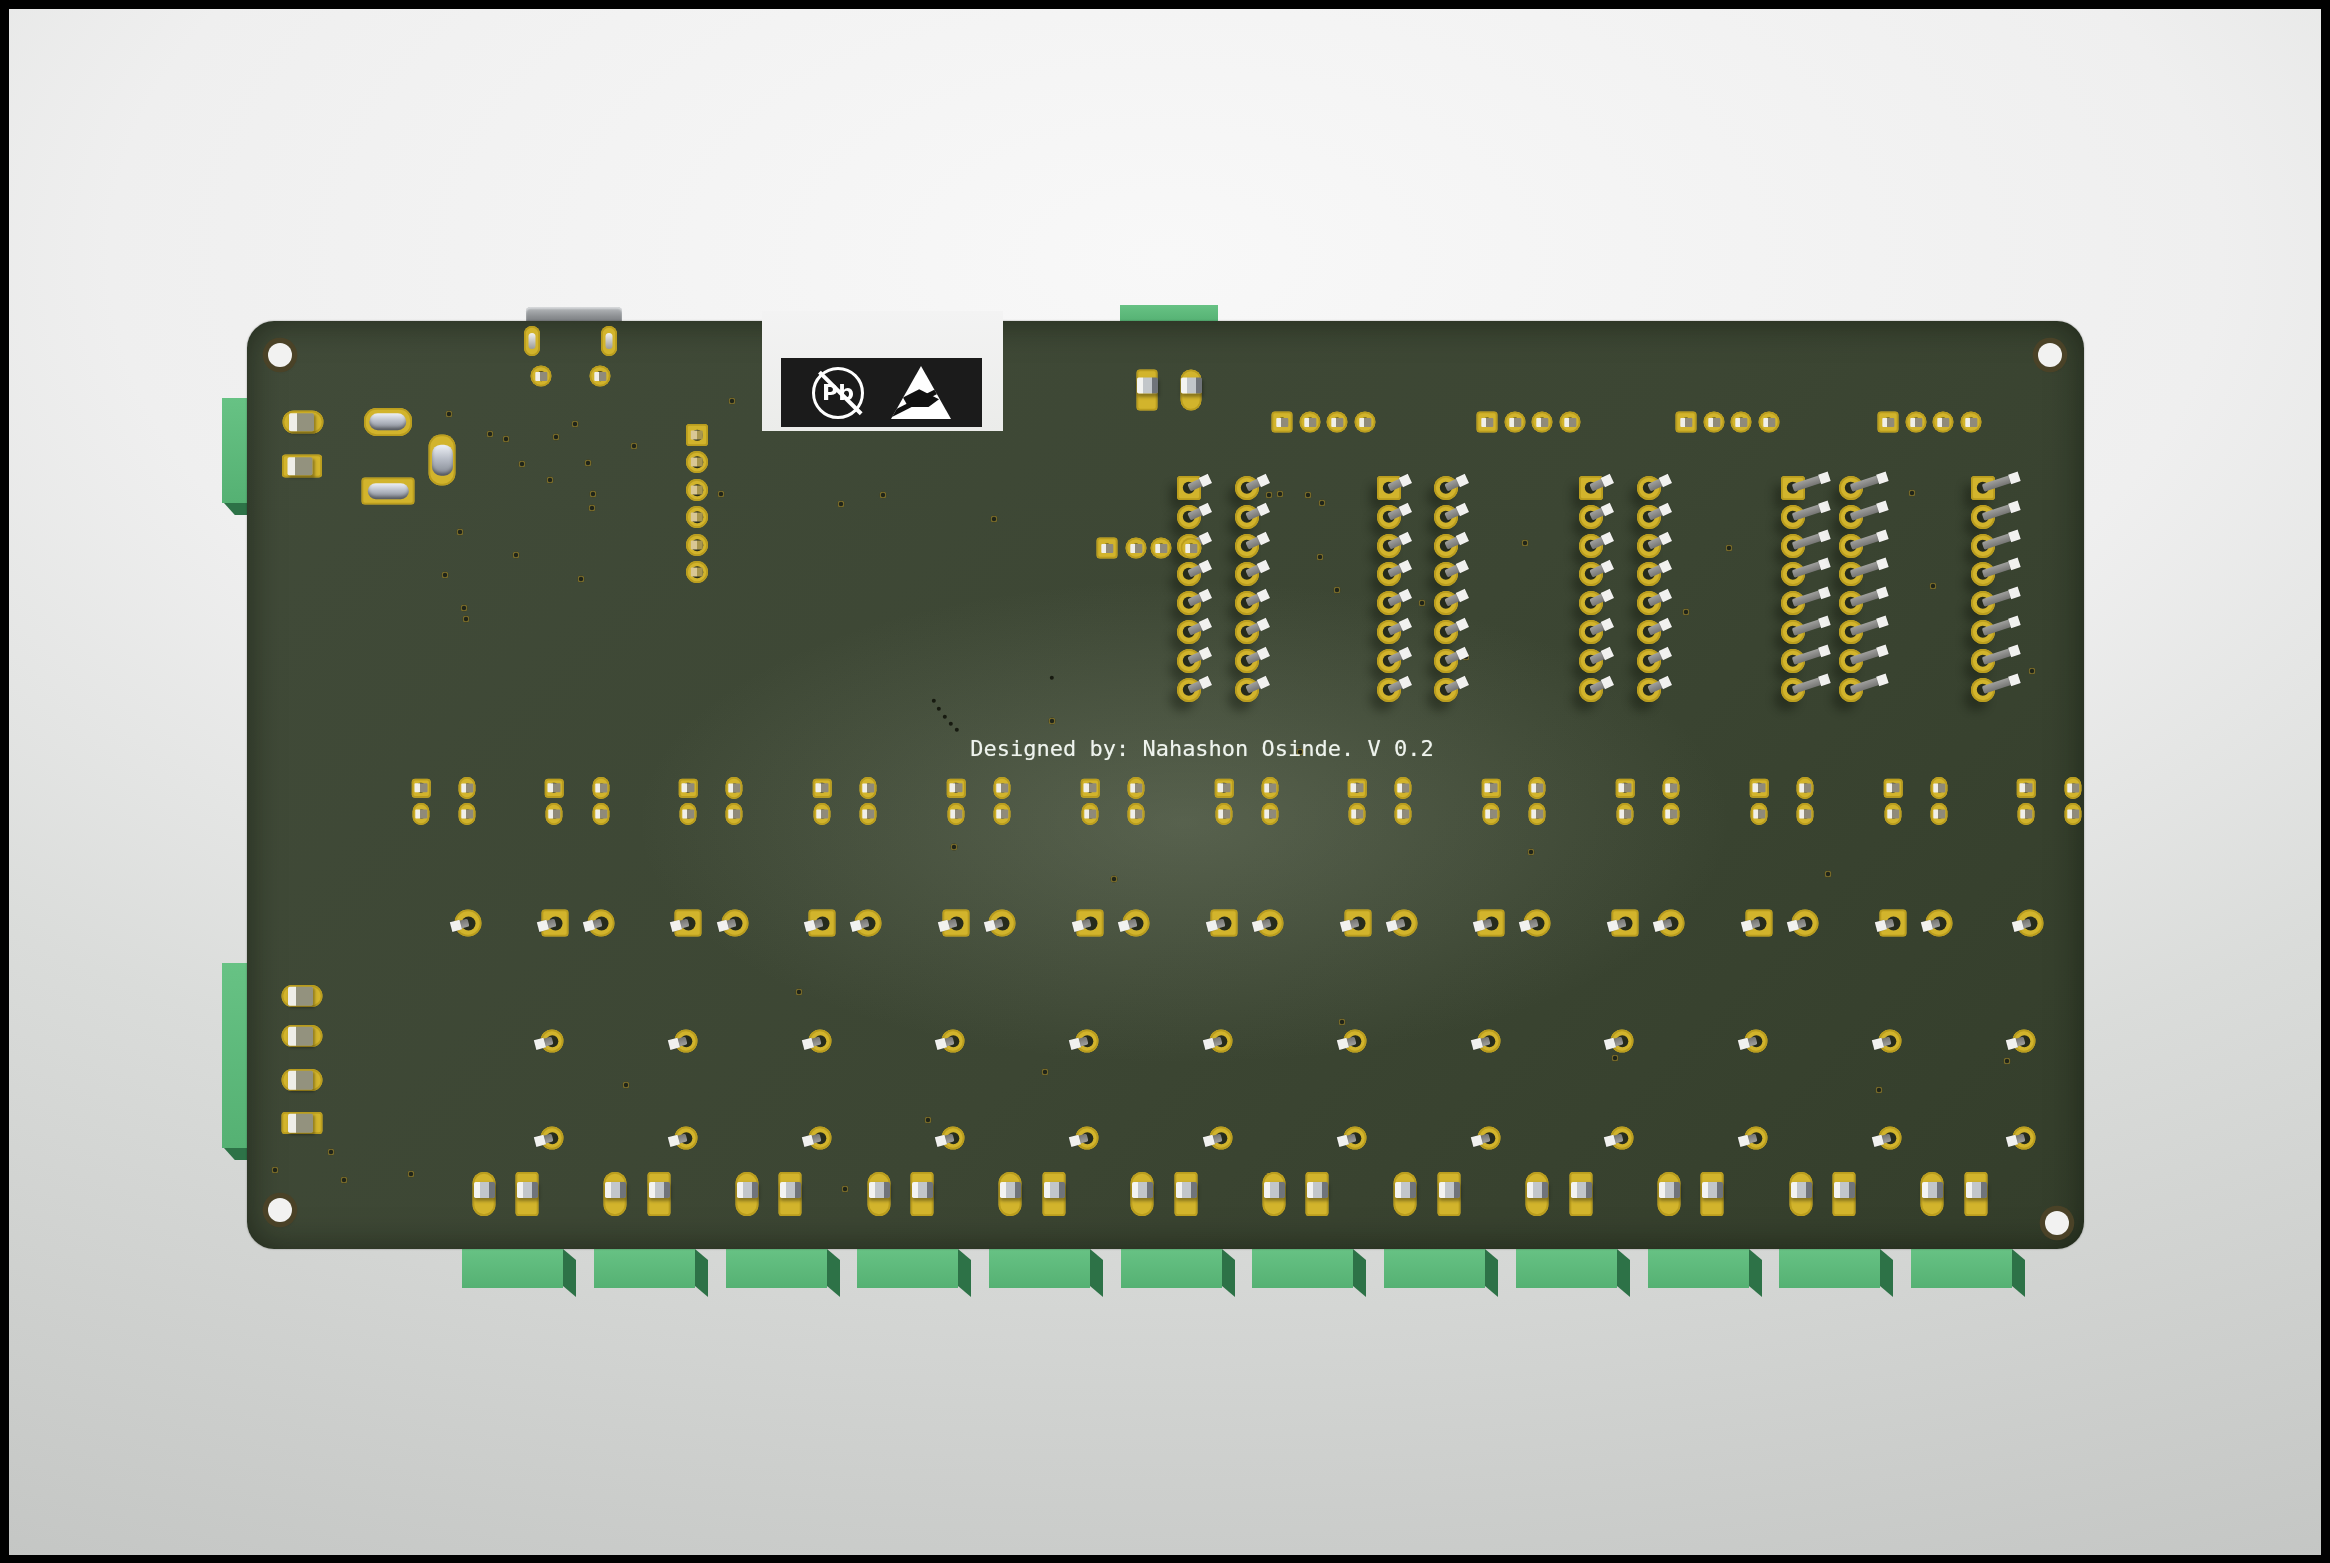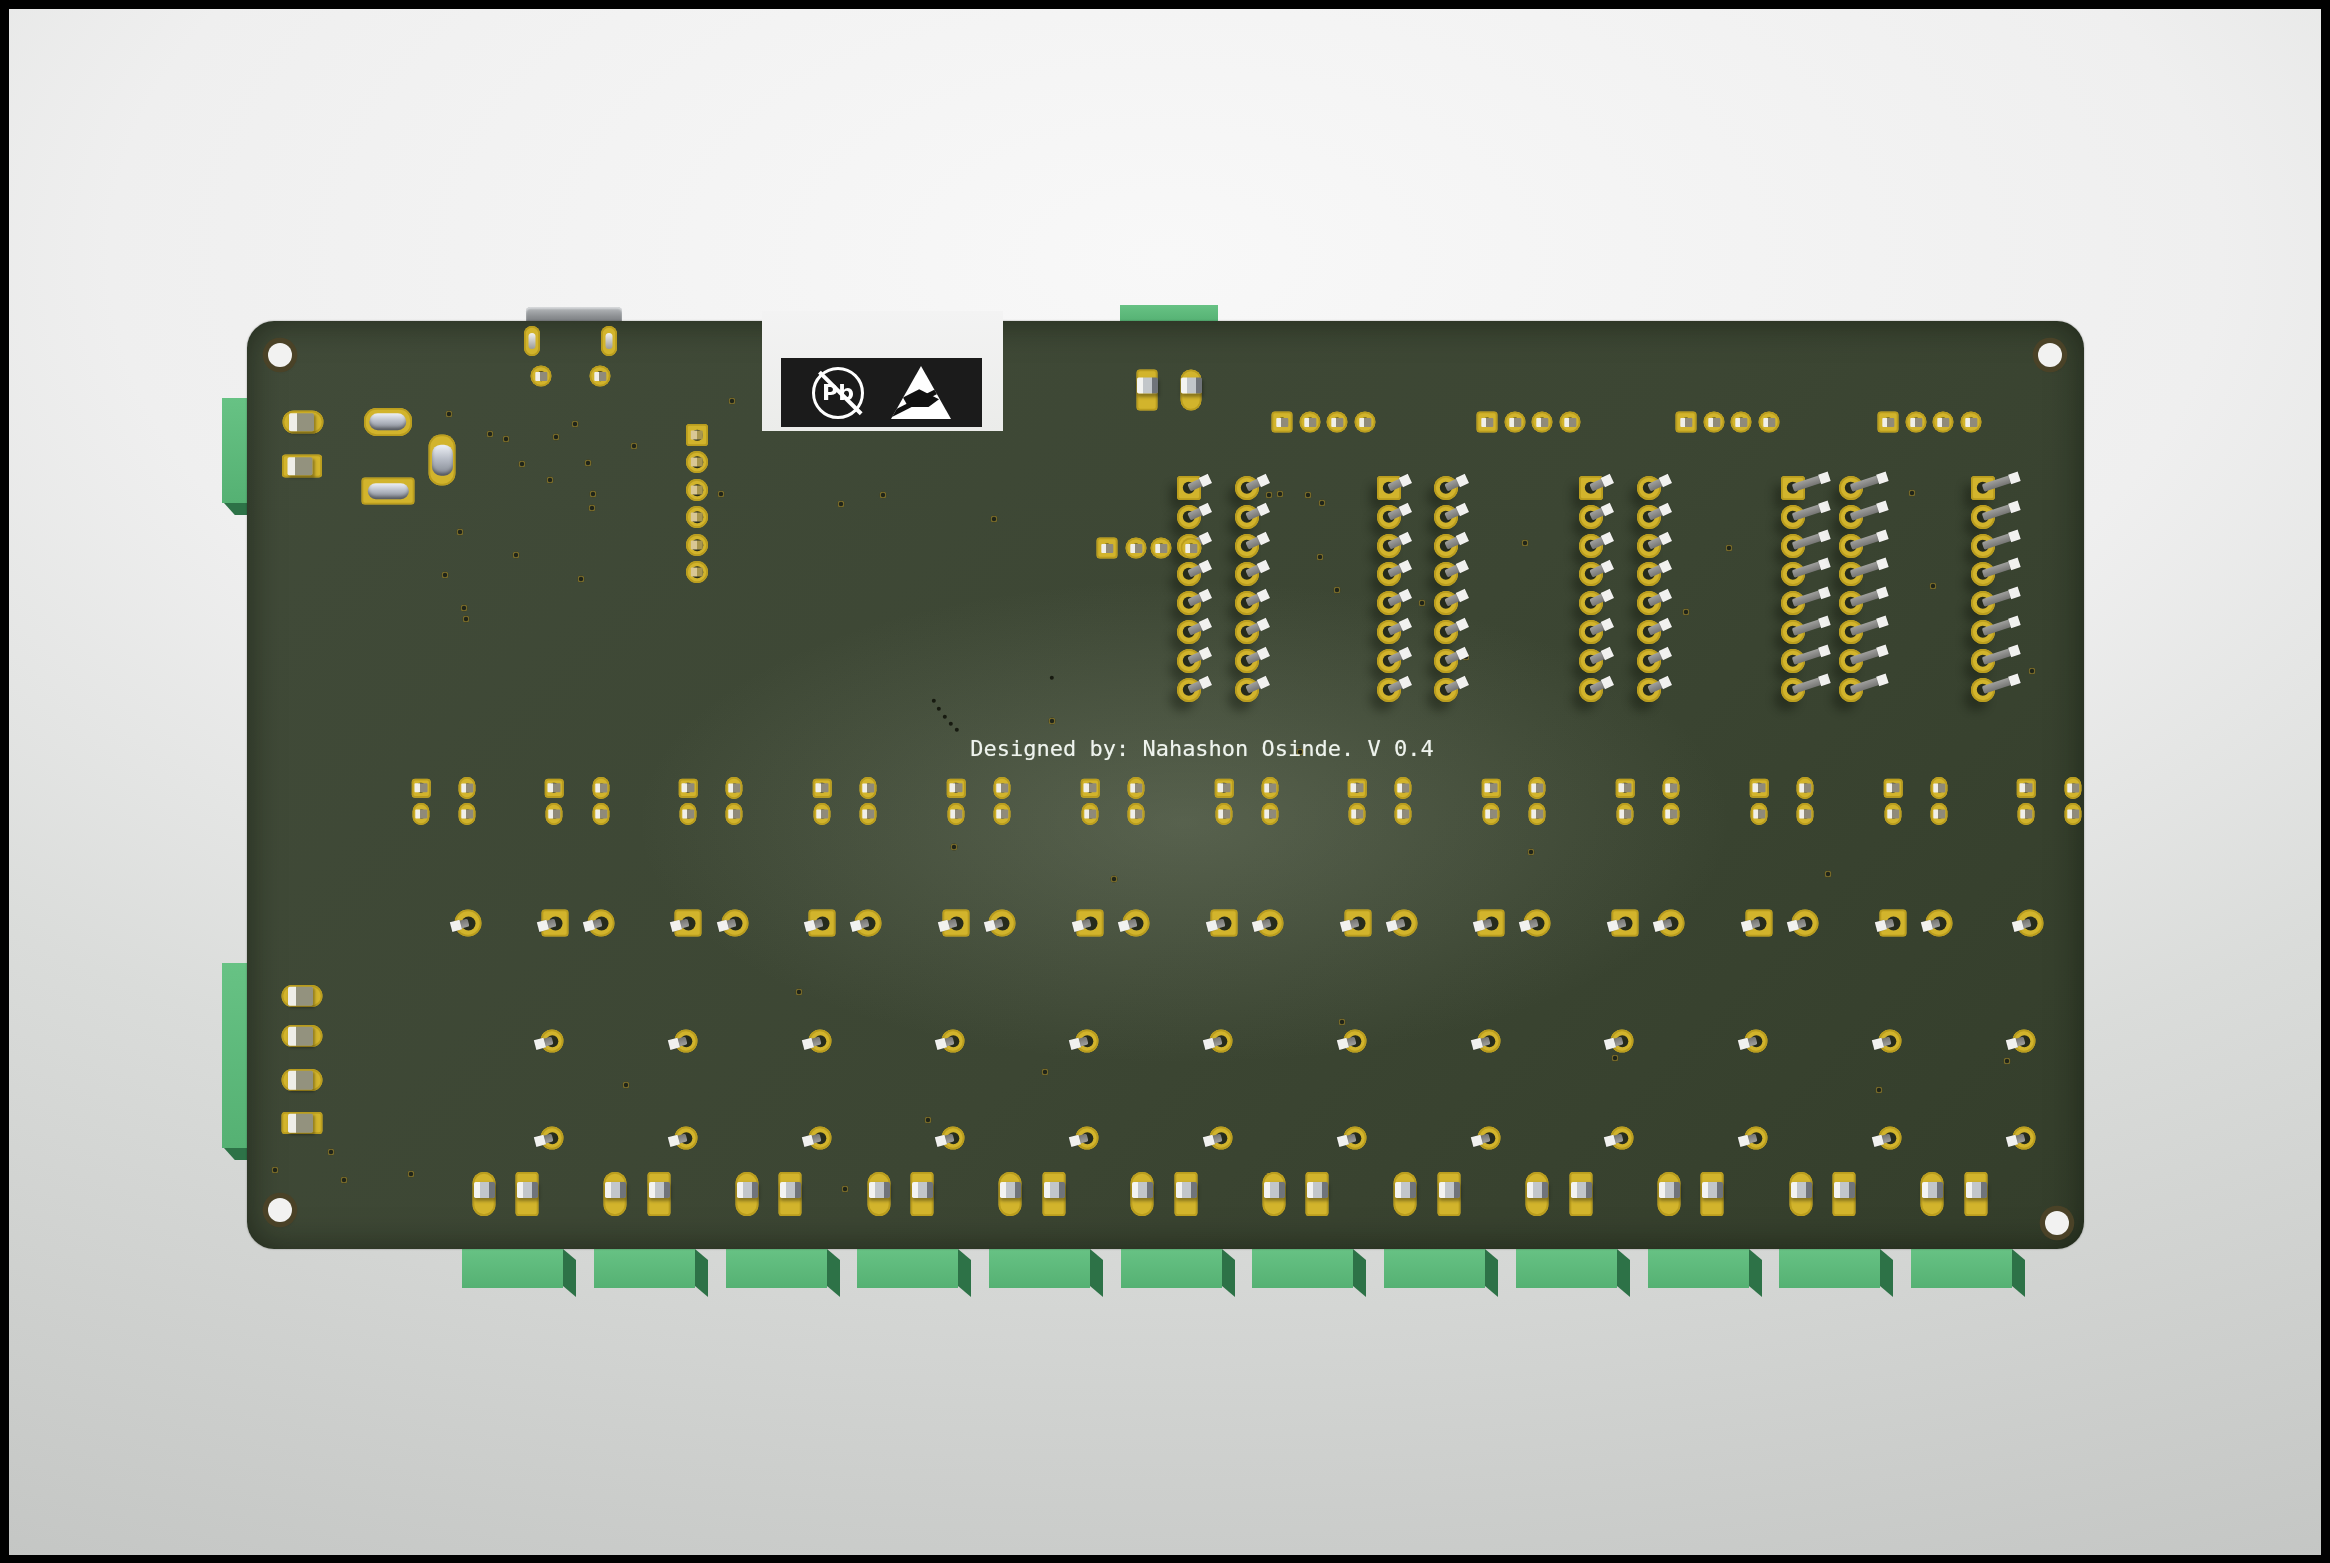--- a/index.html
+++ b/index.html
@@ -66,21 +66,21 @@
   <div id="esdLabel" style="left: 781px; top: 358px; width: 201px; height: 69px; background: rgb(27, 27, 27);">
     <div class="pbw">
       <span>Pb</span>
       <div class="slash"></div>
     </div>
     <div class="esdw">
       <div class="hand"></div>
       <div class="slash2"></div>
     </div>
   </div>
-  <div id="designer" style="left: 1202px; top: 748px;">Designed by: Nahashon Osinde. V 0.4</div>
+  <div id="designer" style="left: 1202px; top: 748px;">Designed by: Nahashon Osinde. V 0.2</div>
 <div class="mhole" style="left: 280px; top: 355px;"></div>
     <div class="mhole" style="left: 2050px; top: 355px;"></div>
     <div class="mhole" style="left: 280px; top: 1210px;"></div>
     <div class="mhole" style="left: 2057px; top: 1223px;"></div>
     <div class="tb" style="left: 462px; top: 1249px; width: 101px; height: 39px;">
       <div class="sideR"></div>
     </div>
     <div class="tb" style="left: 594px; top: 1249px; width: 101px; height: 39px;">
       <div class="sideR"></div>
     </div>

